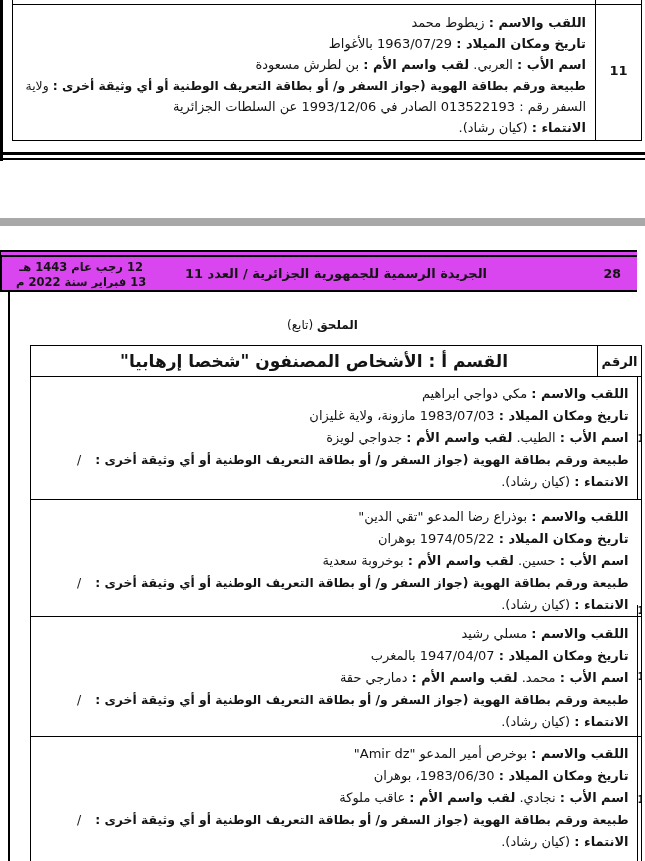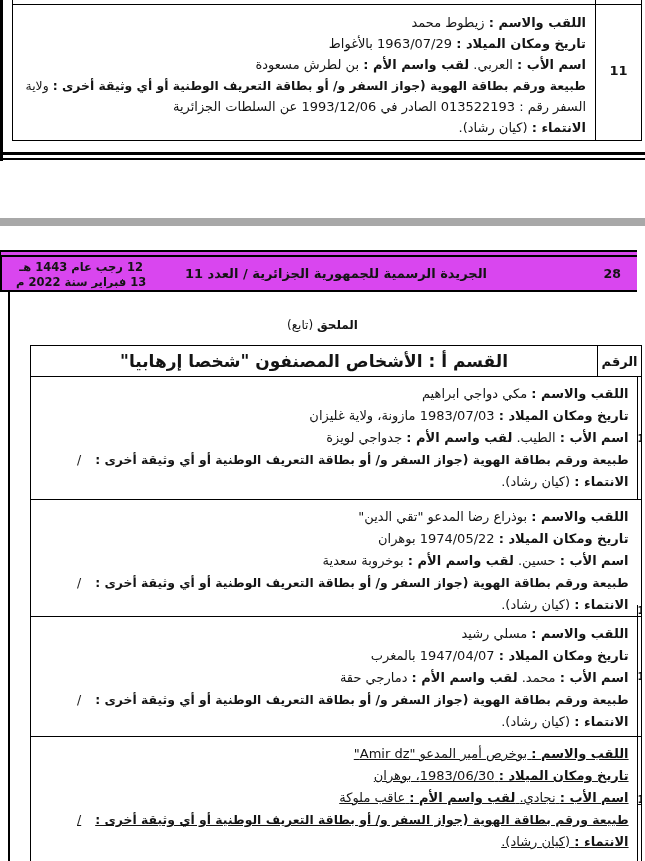--- a/index.html
+++ b/index.html
@@ -39,21 +39,21 @@
   #annex{left:0;right:0;top:318px;text-align:center;direction:rtl;font-size:12px;}
 
   #p2-table{left:30px;top:345px;width:612px;height:517px;box-sizing:border-box;
             border:1px solid #000;display:flex;flex-direction:column;overflow:hidden;}
   .thead{height:30px;flex:none;display:flex;border-bottom:1px solid #000;}
   .thead .hcontent{flex:1;display:flex;align-items:center;justify-content:center;
                    direction:rtl;font-weight:bold;font-size:17px;}
   .thead .hnum{width:43px;border-left:1px solid #000;display:flex;align-items:center;justify-content:center;
                direction:rtl;font-weight:bold;font-size:13px;}
   .trow{display:flex;flex:none;border-bottom:1px solid #000;}
-  .trow.last{flex:1;border-bottom:none;text-decoration:underline;}
+  .trow.last{flex:1;border-bottom:none;}
   .trow .rcontent{flex:1;box-sizing:border-box;padding:6px 8px 0 6px;font-size:13px;line-height:22px;margin-left:40px;}
   .trow .rnum{width:43px;border-left:1px solid #000;display:flex;align-items:center;justify-content:center;
               font-weight:bold;font-size:10px;}
   .h122{height:122px;} .h116{height:116px;align-items:flex-end;} .h119{height:119px;}
   .id-line{font-size:12.4px;}
 </style>
 </head>
 <body>
 
 <div id="canvas">

